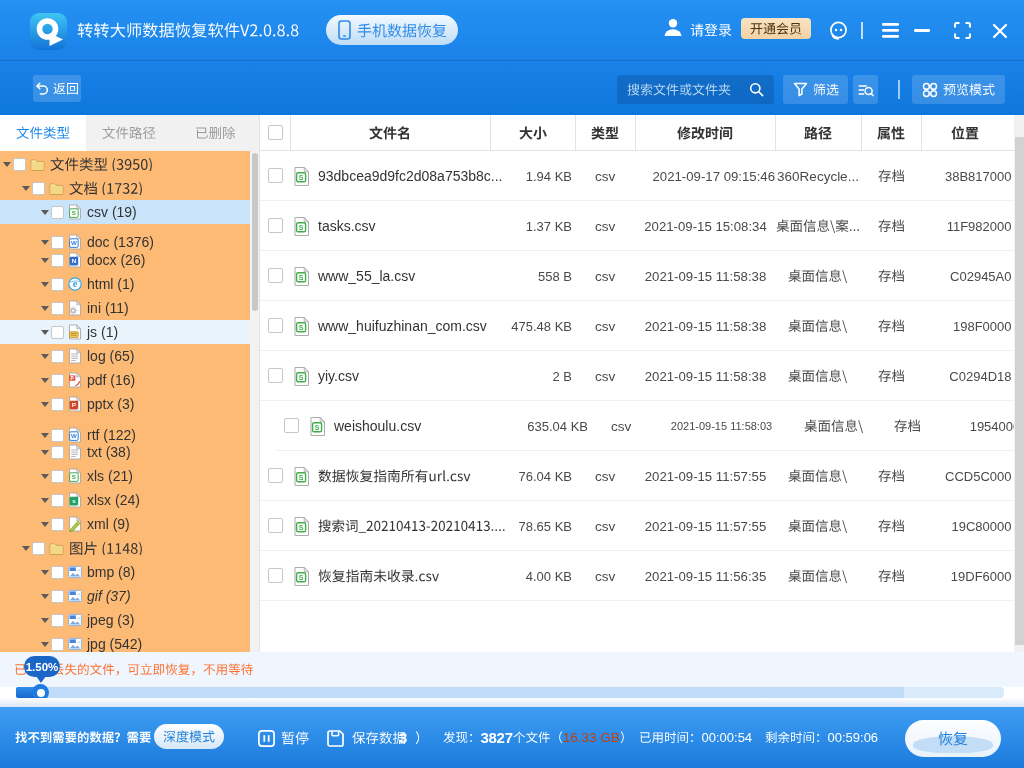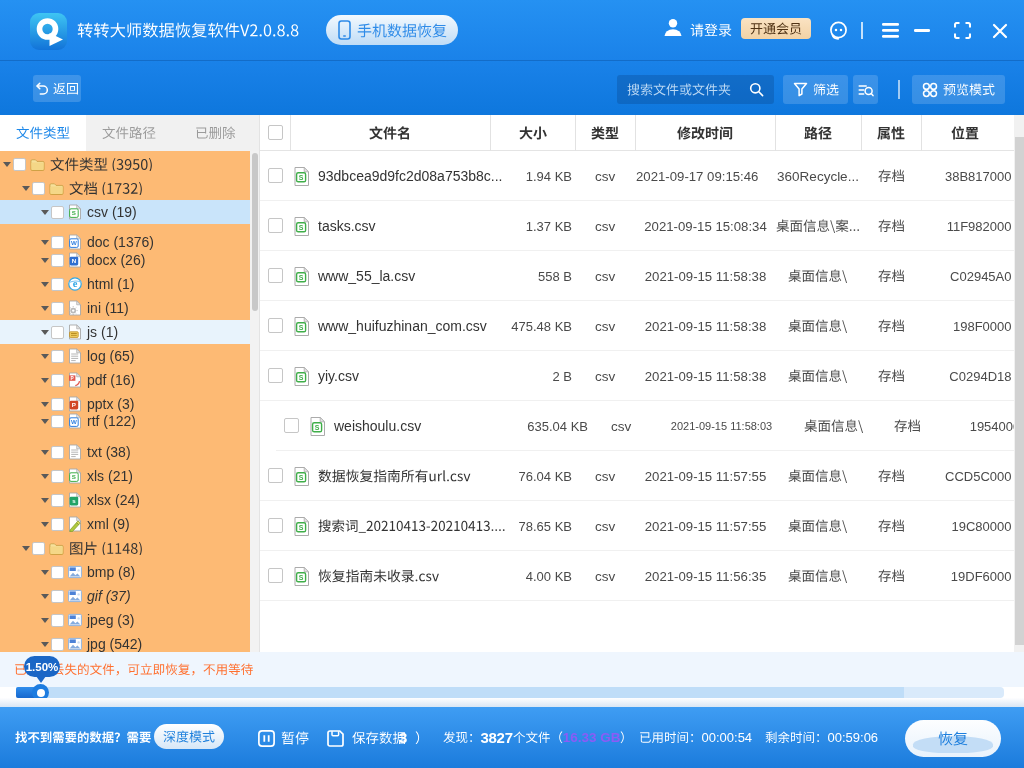--- a/index.html
+++ b/index.html
@@ -377,21 +377,21 @@
         <div style="width:3px;flex:none"></div>
 <svg width="16" height="16" viewBox="0 0 16 16" style="flex:none">
           <path d="M2.5 1h7.2l3.8 3.8V15h-11z" fill="#fff" stroke="#A8A8A8" stroke-width="0.9"></path>
           <path d="M9.7 1l3.8 3.8H9.7z" fill="#E6E6E6" stroke="#A8A8A8" stroke-width="0.7"></path>
           <rect x="2.6" y="4.8" width="8.6" height="8.6" rx="1.4" fill="#D24726"></rect>
           <text x="6.9" y="11.4" font-family="Liberation Sans" font-size="6.2" font-weight="bold" fill="#fff" text-anchor="middle">P</text>
         </svg>
 <div style="width:4px;flex:none"></div>
         <span class="lat" style="font-size:14px">pptx (3)</span>
       </div>
-<div class="trow" style="top:294px;">
+<div class="trow" style="top:308px;">
         <div style="width:41px;flex:none"></div>
 <div class="tri"></div>
         <div style="width:2px;flex:none"></div>
 <div class="cb" style="width:13px;height:13px;flex:none"></div>
         <div style="width:3px;flex:none"></div>
 <svg width="16" height="16" viewBox="0 0 16 16" style="flex:none">
           <path d="M2.5 1h7.2l3.8 3.8V15h-11z" fill="#fff" stroke="#A8A8A8" stroke-width="0.9"></path>
           <path d="M9.7 1l3.8 3.8H9.7z" fill="#E6E6E6" stroke="#A8A8A8" stroke-width="0.7"></path>
           <rect x="2.6" y="4.8" width="8.6" height="8.6" rx="1.4" fill="#fff" stroke="#2F7FE0" stroke-width="1"></rect>
           <text x="6.9" y="11.4" font-family="Liberation Sans" font-size="6.2" font-weight="bold" fill="#2F7FE0" text-anchor="middle">W</text>
@@ -616,21 +616,21 @@
         </div>
 <div class="abs fx" style="left:58px;top:0;height:50px">
           <span class="lat" style="font-size:14px;color:#333">93dbcea9d9fc2d08a753b8c...</span>
         </div>
 <div class="abs fx" style="left:230px;top:0;width:82px;height:50px;justify-content:flex-end">
           <span class="lat" style="font-size:13px;color:#4A4A4A">1.94 KB</span>
         </div>
 <div class="abs fx" style="left:315px;top:0;width:60px;height:50px;justify-content:center">
           <span class="lat" style="font-size:13.5px;color:#4A4A4A">csv</span>
         </div>
-<div class="abs fx" style="left:376px;top:0;width:139px;height:50px;justify-content:flex-start">
+<div class="abs fx" style="left:376px;top:0;width:139px;height:50px;justify-content:flex-end">
           <span class="lat" style="font-size:13.2px;color:#4A4A4A">2021-09-17 09:15:46</span>
         </div>
 <div class="abs fx" style="left:515px;top:0;width:86px;height:50px;justify-content:center">
           <span class="lat" style="font-size:13.5px;color:#4A4A4A">360Recycle...</span>
         </div>
 <div class="abs fx" style="left:601px;top:0;width:60px;height:50px;justify-content:center">
           <svg class="ct" width="27.0" height="13.5" viewBox="0 -11.88 27.00 13.50" fill="#4A4A4A">
             <path transform="translate(0.00,0) scale(0.013500,-0.013500)" d="M613 349V266H335V196H613V10C613 -4 610 -8 592 -9C574 -10 514 -10 448 -8C458 -29 468 -58 471 -79C557 -79 613 -79 647 -68C680 -56 689 -35 689 9V196H957V266H689V324C762 370 840 432 894 492L846 529L831 525H420V456H761C718 416 663 375 613 349ZM385 840C373 797 359 753 342 709H63V637H311C246 499 153 370 31 284C43 267 61 235 69 216C112 247 152 282 188 320V-78H264V411C316 481 358 557 394 637H939V709H424C438 746 451 784 462 821Z"></path>
             <path transform="translate(13.50,0) scale(0.013500,-0.013500)" d="M851 776C830 702 788 597 753 534L813 515C848 575 891 673 925 755ZM397 751C430 679 469 582 486 521L551 547C533 608 493 701 458 774ZM193 840V626H47V555H181C151 418 88 260 26 175C38 158 56 128 65 108C113 175 159 287 193 401V-79H264V424C295 374 332 312 347 279L393 337C375 365 291 482 264 516V555H390V626H264V840ZM369 63V-9H842V-71H916V471H694V837H621V471H392V398H842V269H404V201H842V63Z"></path>
           </svg>
@@ -1117,21 +1117,21 @@
         <path transform="translate(12.50,0) scale(0.012500,-0.012500)" d="M432 791V259H504V725H807V259H881V791ZM43 100 60 27C155 56 282 94 401 129L392 199L261 160V413H366V483H261V702H386V772H55V702H189V483H70V413H189V139C134 124 84 110 43 100ZM617 640V447C617 290 585 101 332 -29C347 -40 371 -68 379 -83C545 4 624 123 660 243V32C660 -36 686 -54 756 -54H848C934 -54 946 -14 955 144C936 148 912 159 894 174C889 31 883 3 848 3H766C738 3 730 10 730 39V276H669C683 334 687 392 687 445V640Z"></path>
         <path transform="translate(25.00,0) scale(0.012500,-0.012500)" d="M250 486C290 486 326 515 326 560C326 606 290 636 250 636C210 636 174 606 174 560C174 515 210 486 250 486ZM250 -4C290 -4 326 26 326 71C326 117 290 146 250 146C210 146 174 117 174 71C174 26 210 -4 250 -4Z"></path>
       </svg>
       <span style="color:#fff;font-size:15px;font-weight:bold;letter-spacing:-0.3px">3827</span>
       <svg class="ct" width="50.0" height="12.5" viewBox="0 -11.00 50.00 12.50" fill="#ffffff">
         <path transform="translate(0.00,0) scale(0.012500,-0.012500)" d="M460 546V-79H538V546ZM506 841C406 674 224 528 35 446C56 428 78 399 91 377C245 452 393 568 501 706C634 550 766 454 914 376C926 400 949 428 969 444C815 519 673 613 545 766L573 810Z"></path>
         <path transform="translate(12.50,0) scale(0.012500,-0.012500)" d="M423 823C453 774 485 707 497 666L580 693C566 734 531 799 501 847ZM50 664V590H206C265 438 344 307 447 200C337 108 202 40 36 -7C51 -25 75 -60 83 -78C250 -24 389 48 502 146C615 46 751 -28 915 -73C928 -52 950 -20 967 -4C807 36 671 107 560 201C661 304 738 432 796 590H954V664ZM504 253C410 348 336 462 284 590H711C661 455 592 344 504 253Z"></path>
         <path transform="translate(25.00,0) scale(0.012500,-0.012500)" d="M317 341V268H604V-80H679V268H953V341H679V562H909V635H679V828H604V635H470C483 680 494 728 504 775L432 790C409 659 367 530 309 447C327 438 359 420 373 409C400 451 425 504 446 562H604V341ZM268 836C214 685 126 535 32 437C45 420 67 381 75 363C107 397 137 437 167 480V-78H239V597C277 667 311 741 339 815Z"></path>
         <path transform="translate(37.50,0) scale(0.012500,-0.012500)" d="M695 380C695 185 774 26 894 -96L954 -65C839 54 768 202 768 380C768 558 839 706 954 825L894 856C774 734 695 575 695 380Z"></path>
       </svg>
-      <span style="color:#8b5cf6;font-size:13.5px;font-weight:bold">16.33 GB</span>
+      <span style="color:#c2410c;font-size:13.5px;font-weight:normal">16.33 GB</span>
       <svg class="ct" width="12.5" height="12.5" viewBox="0 -11.00 12.50 12.50" fill="#ffffff">
         <path transform="translate(0.00,0) scale(0.012500,-0.012500)" d="M305 380C305 575 226 734 106 856L46 825C161 706 232 558 232 380C232 202 161 54 46 -65L106 -96C226 26 305 185 305 380Z"></path>
       </svg>
     </div>
 <div class="abs fx" style="left:639px;top:707px;height:61px">
       <svg class="ct" width="62.5" height="12.5" viewBox="0 -11.00 62.50 12.50" fill="#ffffff">
         <path transform="translate(0.00,0) scale(0.012500,-0.012500)" d="M93 778V703H747V440H222V605H146V102C146 -22 197 -52 359 -52C397 -52 695 -52 735 -52C900 -52 933 3 952 187C930 191 896 204 876 218C862 57 845 22 736 22C668 22 408 22 355 22C245 22 222 37 222 101V366H747V316H825V778Z"></path>
         <path transform="translate(12.50,0) scale(0.012500,-0.012500)" d="M153 770V407C153 266 143 89 32 -36C49 -45 79 -70 90 -85C167 0 201 115 216 227H467V-71H543V227H813V22C813 4 806 -2 786 -3C767 -4 699 -5 629 -2C639 -22 651 -55 655 -74C749 -75 807 -74 841 -62C875 -50 887 -27 887 22V770ZM227 698H467V537H227ZM813 698V537H543V698ZM227 466H467V298H223C226 336 227 373 227 407ZM813 466V298H543V466Z"></path>
         <path transform="translate(25.00,0) scale(0.012500,-0.012500)" d="M474 452C527 375 595 269 627 208L693 246C659 307 590 409 536 485ZM324 402V174H153V402ZM324 469H153V688H324ZM81 756V25H153V106H394V756ZM764 835V640H440V566H764V33C764 13 756 6 736 6C714 4 640 4 562 7C573 -15 585 -49 590 -70C690 -70 754 -69 790 -56C826 -44 840 -22 840 33V566H962V640H840V835Z"></path>
         <path transform="translate(37.50,0) scale(0.012500,-0.012500)" d="M91 615V-80H168V615ZM106 791C152 747 204 684 227 644L289 684C265 726 211 785 164 827ZM379 295H619V160H379ZM379 491H619V358H379ZM311 554V98H690V554ZM352 784V713H836V11C836 -2 832 -6 819 -7C806 -7 765 -8 723 -6C733 -25 743 -57 747 -75C808 -75 851 -75 878 -63C904 -50 913 -31 913 11V784Z"></path>

